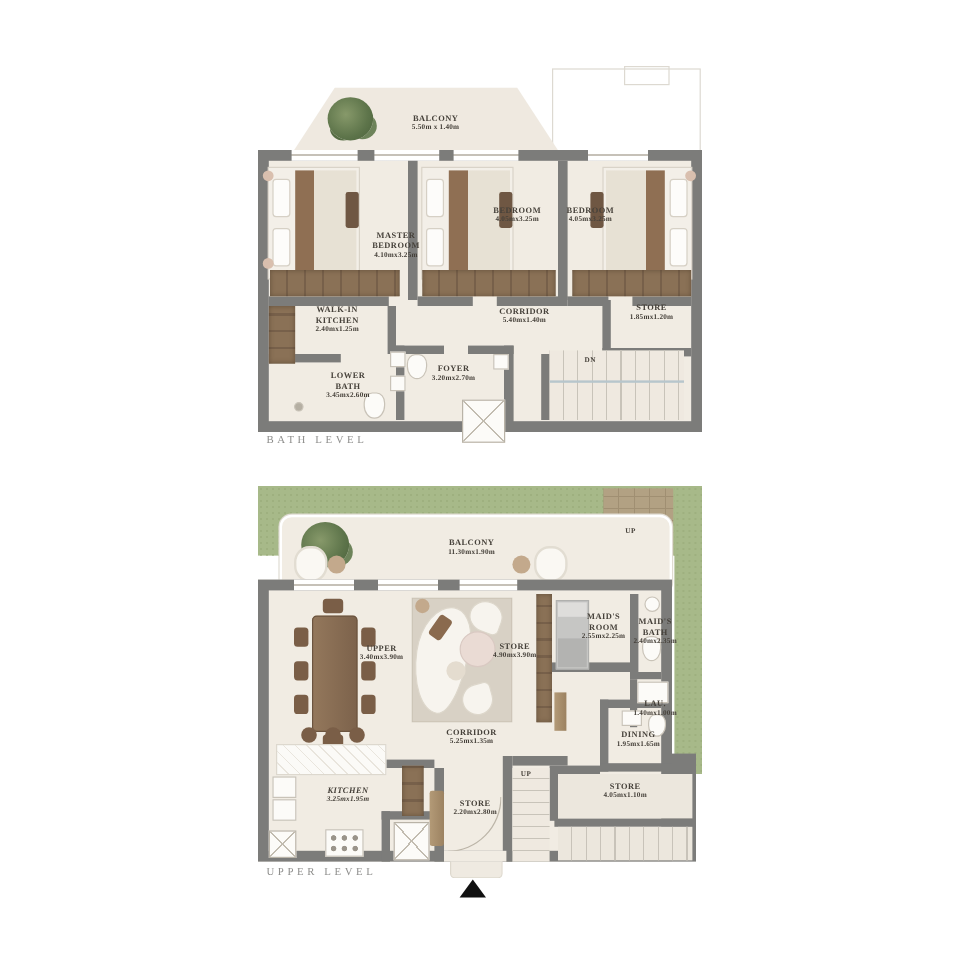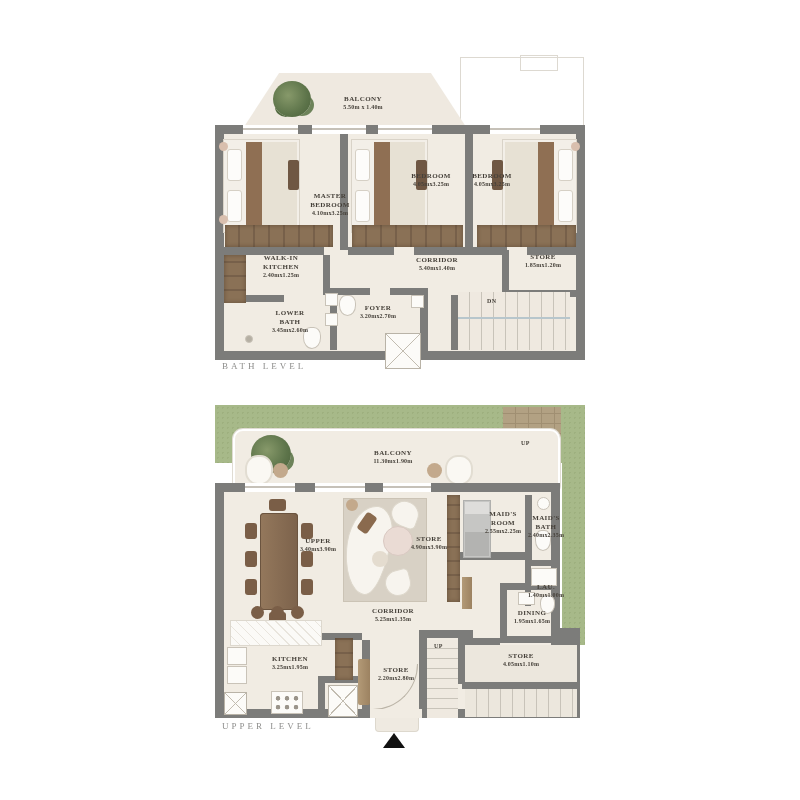--- a/index.html
+++ b/index.html
@@ -274,21 +274,21 @@
     <span class="rdims">5.25mx1.35m</span>
   </div>
   <div class="rlabel" style="left:317px;top:212px;width:50px;">
     <span class="rname">DINING</span>
     <span class="rdims">1.95mx1.65m</span>
   </div>
   <div class="rlabel" style="left:306px;top:255px;width:60px;">
     <span class="rname">STORE</span>
     <span class="rdims">4.05mx1.10m</span>
   </div>
-  <div class="rlabel" style="left:75px;top:258px;width:56px;">
+  <div class="rlabel" style="left:75px;top:258px;width:56px;font-style:italic;">
     <span class="rname">KITCHEN</span>
     <span class="rdims">3.25mx1.95m</span>
   </div>
   <div class="rlabel" style="left:181px;top:269px;width:52px;">
     <span class="rname">STORE</span>
     <span class="rdims">2.20mx2.80m</span>
   </div>
 
   <span class="lvl" style="left:7px;top:316px;">UPPER LEVEL</span>
 

